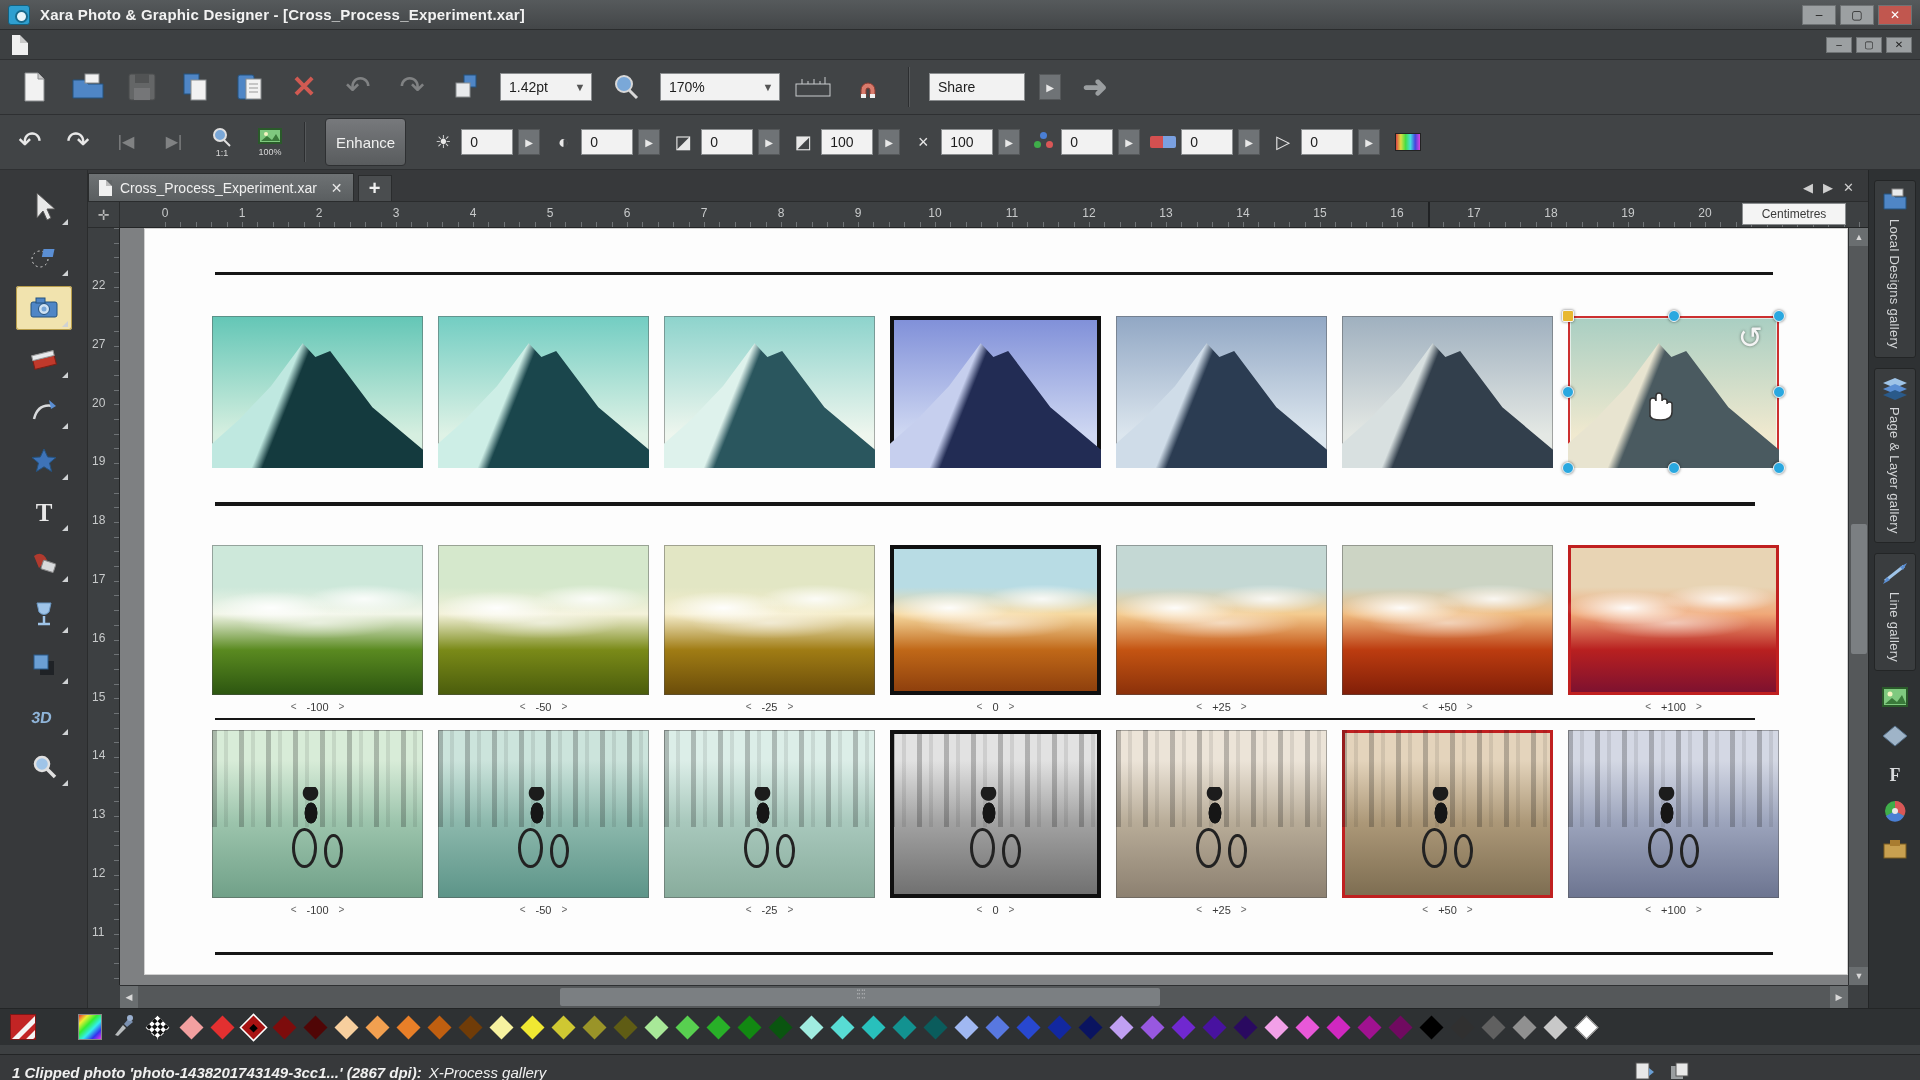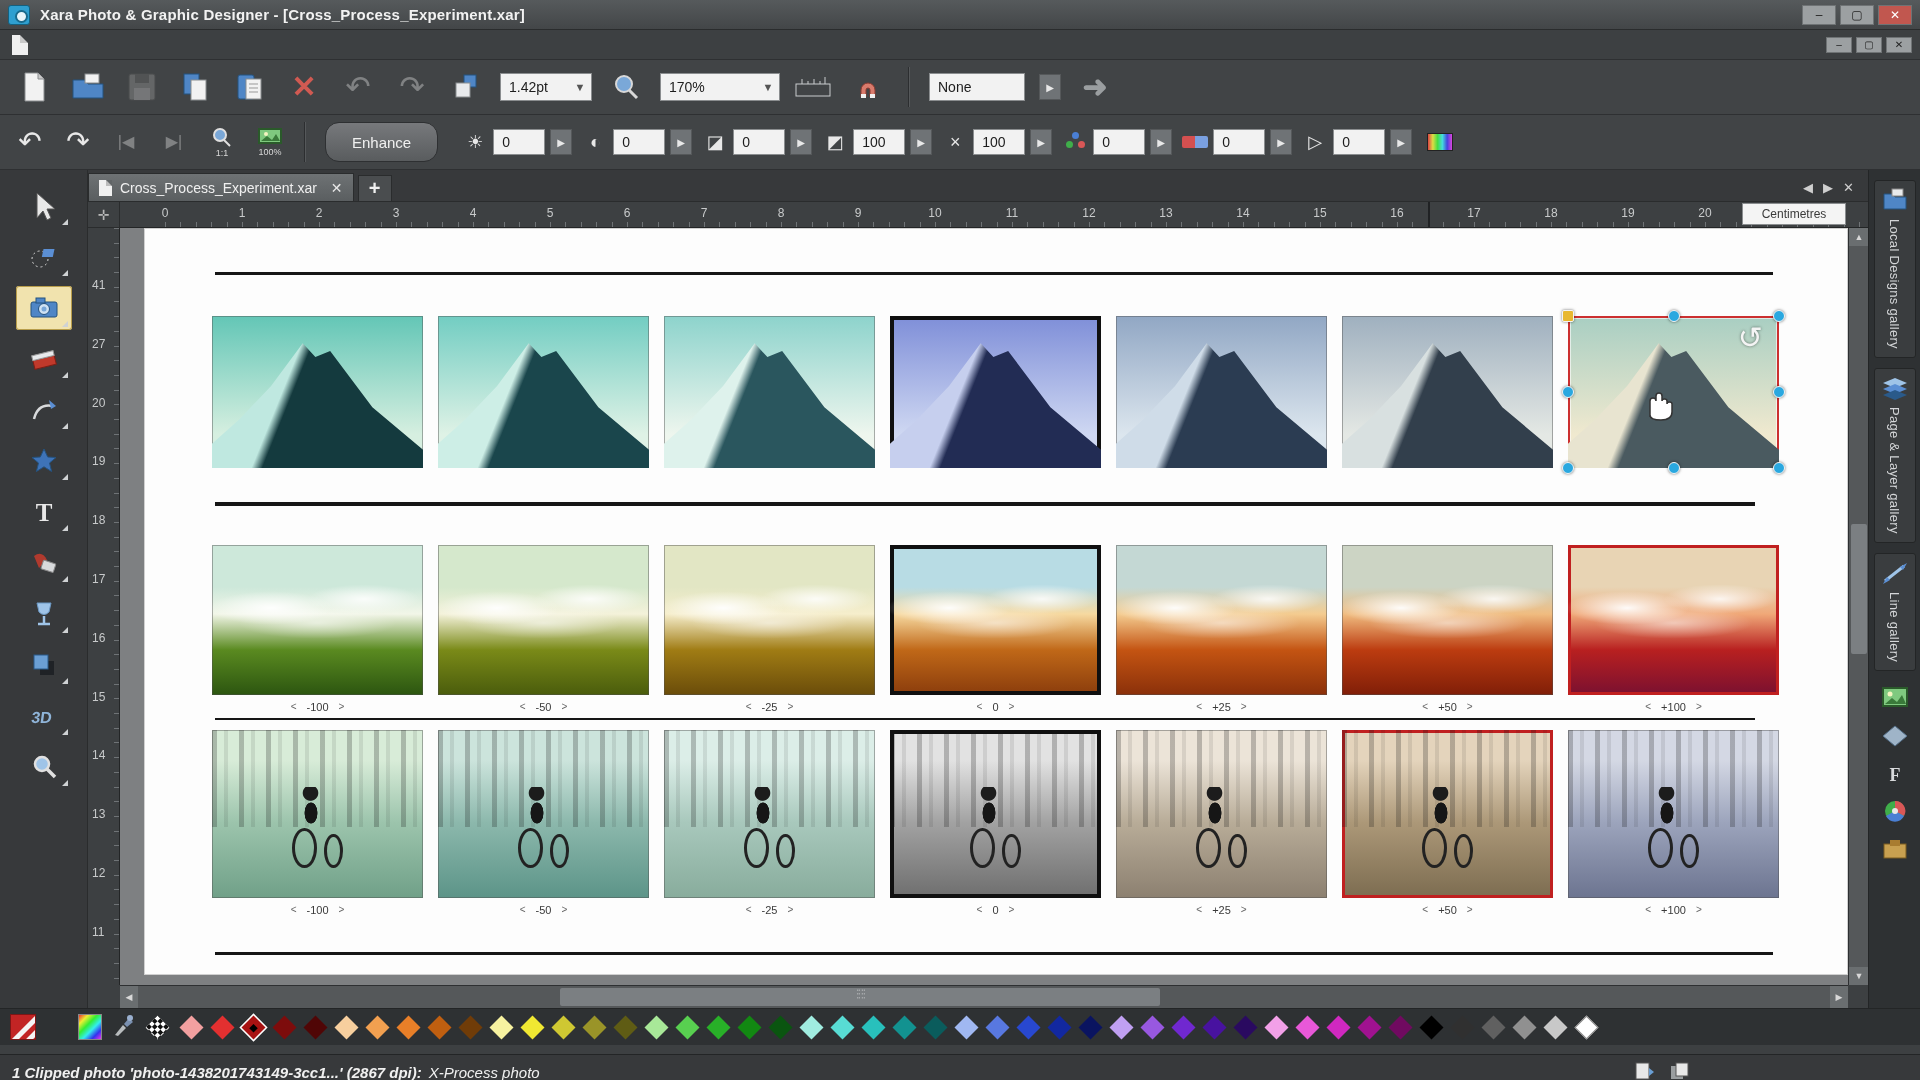--- a/index.html
+++ b/index.html
@@ -52,22 +52,22 @@
     font-size:14px; display:flex; align-items:center; padding-left:8px; }
   .fgroup { display:flex; align-items:center; gap:5px; margin-left:10px; }
   .ficon { width:26px; text-align:center; font-size:18px; color:#e8e8e8; }
   .rgb-dots { position:relative; width:20px; height:18px; display:inline-block; }
   .rgb-dots::before { content:""; position:absolute; left:7px; top:1px; width:7px; height:7px;
     border-radius:50%; background:#4a7fd4; box-shadow:-6px 9px 0 #3fae4a, 6px 9px 0 #d95757; }
   .temp-bar { width:26px; height:12px; display:inline-block;
     background:linear-gradient(90deg,#d45050 0 50%,#7aa0e0 50% 100%); border-radius:2px; }
   .cbar { width:26px; height:18px; display:inline-block;
     background:linear-gradient(90deg,#d44,#dd4,#4d4,#4dd,#44d,#d4d); border:1px solid #222; }
-  #enhance-btn { height:40px; padding:0 26px; background:linear-gradient(#77797c,#595c5e);
-    border:1px solid #2e3032; border-radius:14px; color:#f0f0f0; font-size:15px;
+  #enhance-btn { height:48px; padding:0 10px; background:linear-gradient(#77797c,#595c5e);
+    border:1px solid #2e3032; border-radius:4px; color:#f0f0f0; font-size:15px;
     display:flex; align-items:center; margin:0 6px; }
   .icostack { display:flex; flex-direction:column; align-items:center; gap:1px; }
   .icostack small { font-size:9px; color:#d8d8d8; }
 
   
   #tabbar { left:0; top:170px; width:1868px; height:32px; background:#37393b;
     display:flex; align-items:flex-end; border-bottom:1px solid #2a2c2d; }
   #tab-active { margin-left:88px; height:28px; background:linear-gradient(#6e7274,#5a5e60);
     border:1px solid #2a2c2d; border-bottom:none; display:flex; align-items:center; gap:8px;
     padding:0 10px; font-size:14px; color:#f0f0f0; }
@@ -334,21 +334,21 @@
     </span>
     <span class="tbtn">
       <svg width="30" height="30">
           <path d="M8 18 a7 7 0 1 1 14 0 v7 h-5 v-7 a2 2 0 1 0 -4 0 v7 h-5 z" fill="#d97b6c" stroke="#8a3a30"></path>
           <rect x="8" y="22" width="5" height="4" fill="#f0f0f0"></rect>
           <rect x="17" y="22" width="5" height="4" fill="#f0f0f0"></rect>
         </svg>
     </span>
     <span class="vsep"></span>
     <span class="combo" style="width:96px">
-      <span>None</span>
+      <span>Share</span>
     </span>
     <span class="sbtn">▶</span>
     <span class="tbtn" style="color:#9a9ea0">
         <span class="glyph" style="font-size:30px;font-weight:bold">➜</span>
       </span>
   </div>
 
   <div id="toolbar2" class="abs">
     <span class="tbtn">
         <span class="glyph" style="font-size:28px;color:#e8e8e8">↶</span>
@@ -464,21 +464,21 @@
       <span class="hnum" style="left: 1123px;">14</span>
       <span class="hnum" style="left: 1200px;">15</span>
       <span class="hnum" style="left: 1277px;">16</span>
       <span class="hnum" style="left: 1354px;">17</span>
       <span class="hnum" style="left: 1431px;">18</span>
       <span class="hnum" style="left: 1508px;">19</span>
       <span class="hnum" style="left: 1585px;">20</span>
     </div>
   <div id="unit-tip" class="abs">Centimetres</div>
   <div id="vruler">
-      <span class="vnum" style="top: 50px;">41</span>
+      <span class="vnum" style="top: 50px;">22</span>
       <span class="vnum" style="top: 108.8px;">27</span>
       <span class="vnum" style="top: 167.6px;">20</span>
       <span class="vnum" style="top: 226.4px;">19</span>
       <span class="vnum" style="top: 285.2px;">18</span>
       <span class="vnum" style="top: 344px;">17</span>
       <span class="vnum" style="top: 402.8px;">16</span>
       <span class="vnum" style="top: 461.6px;">15</span>
       <span class="vnum" style="top: 520.4px;">14</span>
       <span class="vnum" style="top: 579.2px;">13</span>
       <span class="vnum" style="top: 638px;">12</span>
@@ -912,21 +912,21 @@
         <span class="sw" style="background: rgb(48, 48, 48);"></span>
         <span class="sw" style="background: rgb(96, 96, 96);"></span>
         <span class="sw" style="background: rgb(144, 144, 144);"></span>
         <span class="sw" style="background: rgb(200, 200, 200);"></span>
         <span class="sw" style="background: rgb(255, 255, 255); box-shadow: rgb(136, 136, 136) 0px 0px 0px 1px inset;"></span>
       </span>
   </div>
 
   <div id="statusbar" class="abs">
     <span id="status-bold">1 Clipped photo 'photo-1438201743149-3cc1...' (2867 dpi):</span>
-    <span id="status-normal">X-Process photo</span>
+    <span id="status-normal">X-Process gallery</span>
     <span id="status-icons">
       <span>
         <svg width="24" height="22">
             <rect x="4" y="3" width="13" height="16" fill="#e8e8e8" stroke="#555"></rect>
             <path d="M17 8 l5 4 -5 4 z" fill="#6a9fd4"></path>
           </svg>
       </span>
       <span>
         <svg width="24" height="22">
             <rect x="3" y="6" width="12" height="13" fill="#9a9ea0"></rect>

